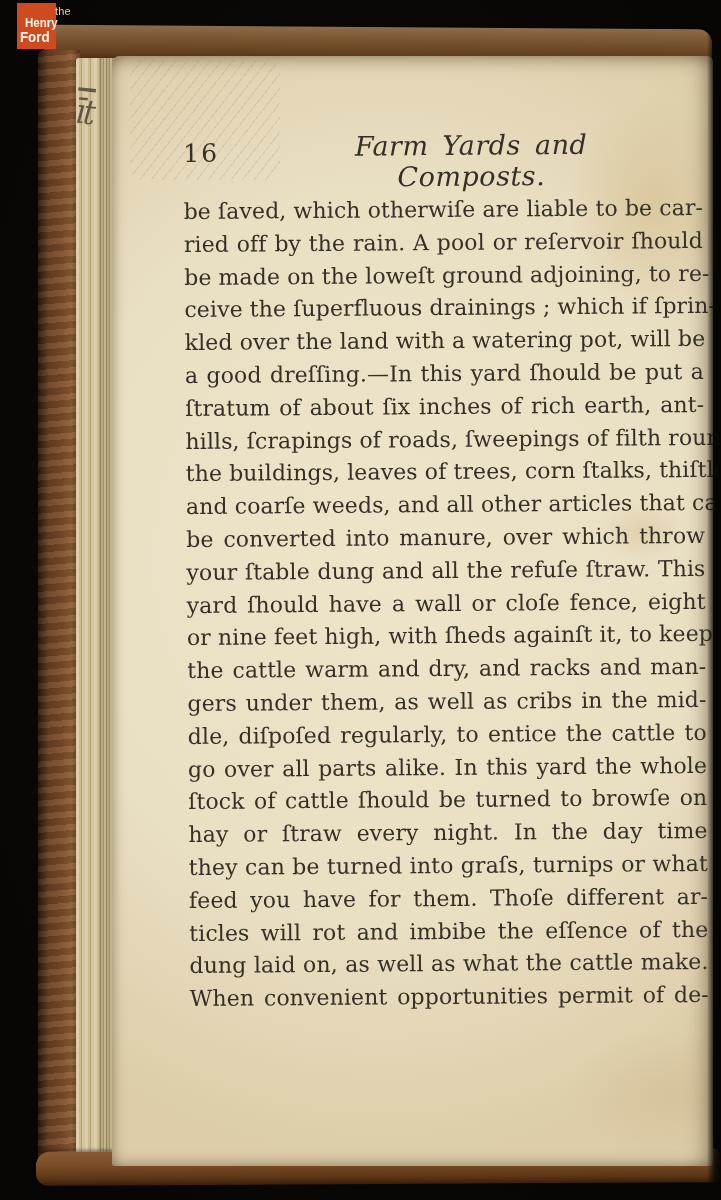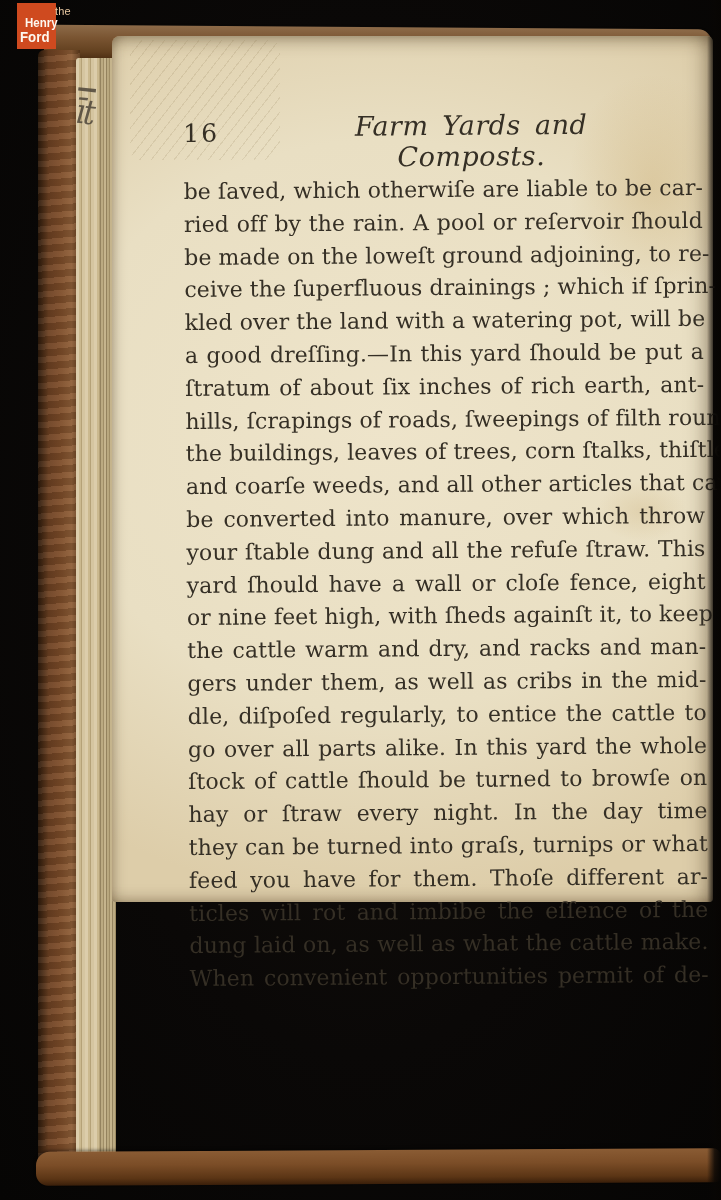--- a/index.html
+++ b/index.html
@@ -89,22 +89,22 @@
     font-size: 30px; color: #4e463a;
     transform: rotate(6deg) scaleY(1.15);
     letter-spacing: -2px;
     text-decoration: overline;
     opacity: 0.85;
     z-index: 6;
   }
 
   
   .page {
-    position: absolute; left: 112px; top: 36px;
-    width: 601px; height: 866px;
+    position: absolute; left: 112px; top: 56px;
+    width: 601px; height: 1110px;
     background:
       radial-gradient(ellipse 120px 160px at 540px 150px, rgba(196,162,96,0.30), rgba(196,162,96,0) 70%),
       radial-gradient(ellipse 60px 40px at 530px 475px, rgba(190,158,95,0.22), rgba(190,158,95,0) 75%),
       radial-gradient(ellipse 140px 90px at 560px 1040px, rgba(186,156,98,0.20), rgba(186,156,98,0) 75%),
       radial-gradient(ellipse 90% 55% at 45% 45%, #eee4ca 0%, #e9dfc3 60%, #ddcda9 100%),
       #ebe1c6;
     border-radius: 8px 6px 4px 3px;
     box-shadow:
       inset -16px 0 22px -12px rgba(45,28,10,0.55),
       inset 0 14px 18px -12px rgba(70,50,25,0.45),

